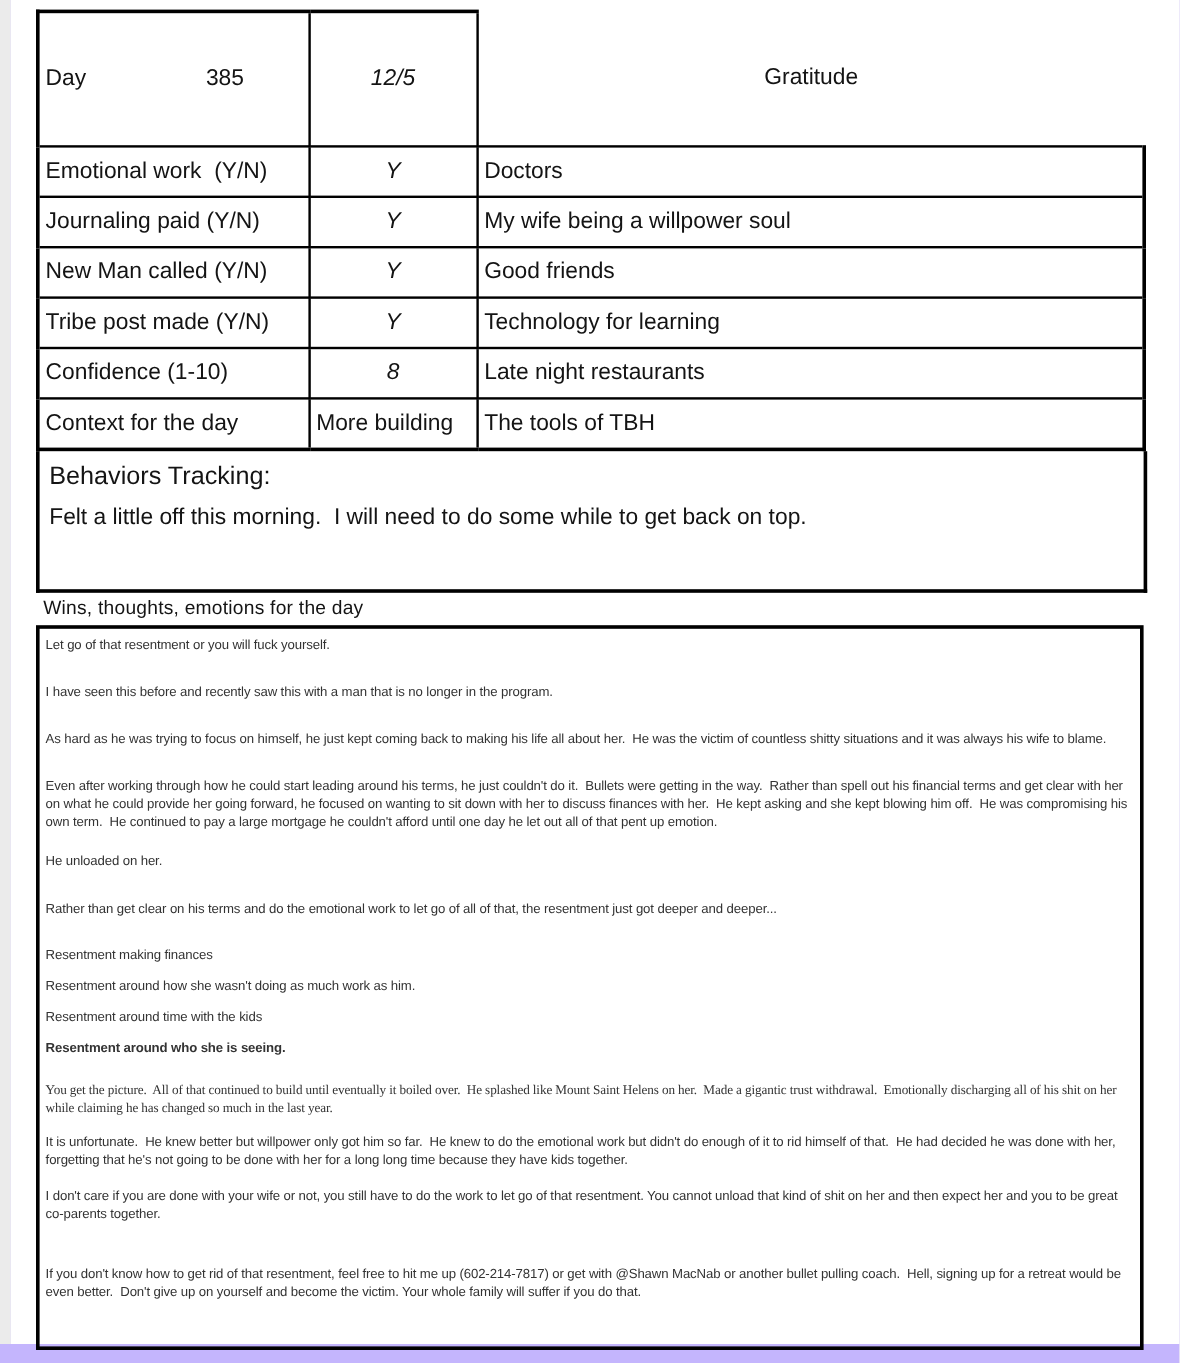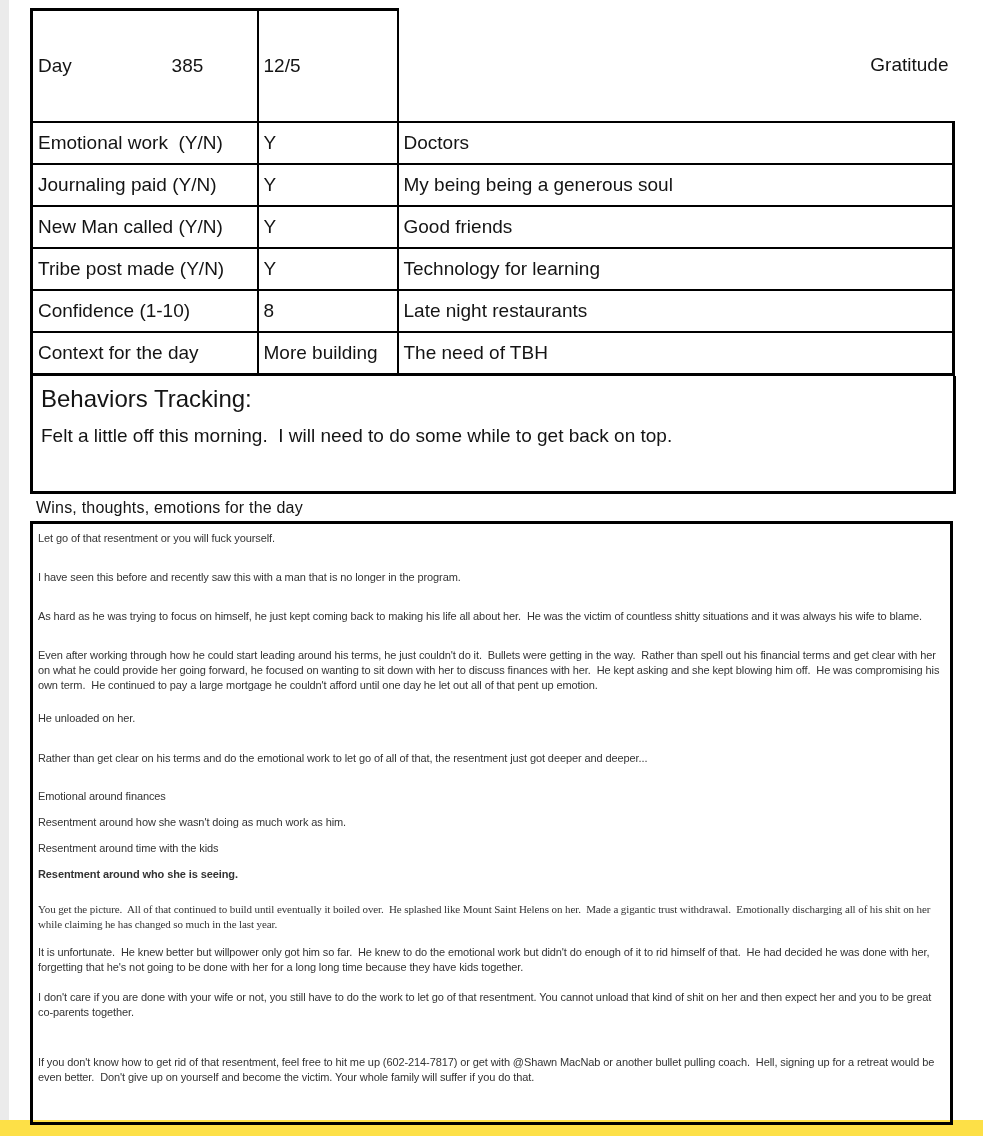--- a/index.html
+++ b/index.html
@@ -9,21 +9,21 @@
     height: 1136px;
     background: #f3f3f3;
     font-family: "Liberation Sans", sans-serif;
     color: #141414;
     overflow: hidden;
   }
   .page {
     position: relative;
     width: 983px;
     height: 1136px;
-    background: #fde047;
+    background: #c4b5fd;
   }
   .margin-strip {
     position: absolute;
     left: 0; top: 0;
     width: 9px; height: 1120px;
     background: #ebebeb;
   }
   .doc {
     position: absolute;
     left: 9px; top: 0;
@@ -49,39 +49,39 @@
   }
   table.tracker tr.hdr td { height: 39px; }
   table.tracker tr.data td { height: 40px; }
   table.tracker td:first-child { border-left-width: 3px; }
   table.tracker tr.hdr td { border-top-width: 3px; }
   table.tracker tr:last-child td { border-bottom-width: 3px; }
   table.tracker td.rightmost { border-right-width: 3px; }
   table.tracker td.open {
     border-top: none;
     border-right: none;
-    text-align: right;
+    text-align: center;
   }
   .day-wrap { display: flex; align-items: center; }
   .day-wrap .lbl { flex: 1; }
   .day-wrap .num { width: 60%; text-align: center; }
-  td.center { text-align: left; }
+  td.center { text-align: center; font-style: italic; }
   td.ctx-val { text-align: left; padding: 0 2px 0 4px; }
 
   
   .behaviors-box {
     width: 906px;
     border: 3px solid #000;
     border-top: none;
     padding: 7px 6px 0 8px;
     height: 108px;
     box-sizing: content-box;
   }
   .behaviors-heading {
-    font-size: 24px;
+    font-size: 21px;
     margin: 2px 0 12px 0;
     white-space: pre-wrap;
   }
   .behaviors-note {
     font-size: 19px;
     white-space: pre-wrap;
   }
 
   
   .wins-heading {
@@ -141,60 +141,60 @@
           <td class="open">Gratitude</td>
         </tr>
         <tr class="data">
           <td>Emotional work  (Y/N)</td>
           <td class="center">Y</td>
           <td class="rightmost">Doctors</td>
         </tr>
         <tr class="data">
           <td>Journaling paid (Y/N)</td>
           <td class="center">Y</td>
-          <td class="rightmost">My being being a generous soul</td>
+          <td class="rightmost">My wife being a willpower soul</td>
         </tr>
         <tr class="data">
           <td>New Man called (Y/N)</td>
           <td class="center">Y</td>
           <td class="rightmost">Good friends</td>
         </tr>
         <tr class="data">
           <td>Tribe post made (Y/N)</td>
           <td class="center">Y</td>
           <td class="rightmost">Technology for learning</td>
         </tr>
         <tr class="data">
           <td>Confidence (1-10)</td>
           <td class="center">8</td>
           <td class="rightmost">Late night restaurants</td>
         </tr>
         <tr class="data">
           <td>Context for the day</td>
           <td class="ctx-val">More building</td>
-          <td class="rightmost">The need of TBH</td>
+          <td class="rightmost">The tools of TBH</td>
         </tr>
       </tbody>
         </table>
 
       <div class="behaviors-box">
         <div class="behaviors-heading">Behaviors Tracking:</div>
         <div class="behaviors-note">Felt a little off this morning.  I will need to do some while to get back on top.</div>
       </div>
 
       <div class="wins-heading">Wins, thoughts, emotions for the day</div>
 
       <div class="notes-box">
         <p class="g24">Let go of that resentment or you will fuck yourself.</p>
         <p class="g24">I have seen this before and recently saw this with a man that is no longer in the program.</p>
         <p class="g24">As hard as he was trying to focus on himself, he just kept coming back to making his life all about her.  He was the victim of countless shitty situations and it was always his wife to blame.</p>
         <p class="g18">Even after working through how he could start leading around his terms, he just couldn't do it.  Bullets were getting in the way.  Rather than spell out his financial terms and get clear with her on what he could provide her going forward, he focused on wanting to sit down with her to discuss finances with her.  He kept asking and she kept blowing him off.  He was compromising his own term.  He continued to pay a large mortgage he couldn't afford until one day he let out all of that pent up emotion.</p>
         <p class="g25">He unloaded on her.</p>
         <p class="g23">Rather than get clear on his terms and do the emotional work to let go of all of that, the resentment just got deeper and deeper...</p>
-        <p class="g11">Emotional around finances</p>
+        <p class="g11">Resentment making finances</p>
         <p class="g11">Resentment around how she wasn't doing as much work as him.</p>
         <p class="g11">Resentment around time with the kids</p>
         <p class="g20">Resentment around who she is seeing.</p>
         <p class="g13">You get the picture.  All of that continued to build until eventually it boiled over.  He splashed like Mount Saint Helens on her.  Made a gigantic trust withdrawal.  Emotionally discharging all of his shit on her while claiming he has changed so much in the last year.</p>
         <p class="g15">It is unfortunate.  He knew better but willpower only got him so far.  He knew to do the emotional work but didn't do enough of it to rid himself of that.  He had decided he was done with her, forgetting that he's not going to be done with her for a long long time because they have kids together.</p>
         <p class="g35">I don't care if you are done with your wife or not, you still have to do the work to let go of that resentment. You cannot unload that kind of shit on her and then expect her and you to be great co-parents together.</p>
         <p class="g25">If you don't know how to get rid of that resentment, feel free to hit me up (602-214-7817) or get with @Shawn MacNab or another bullet pulling coach.  Hell, signing up for a retreat would be even better.  Don't give up on yourself and become the victim. Your whole family will suffer if you do that.</p>
 
       </div>
 

